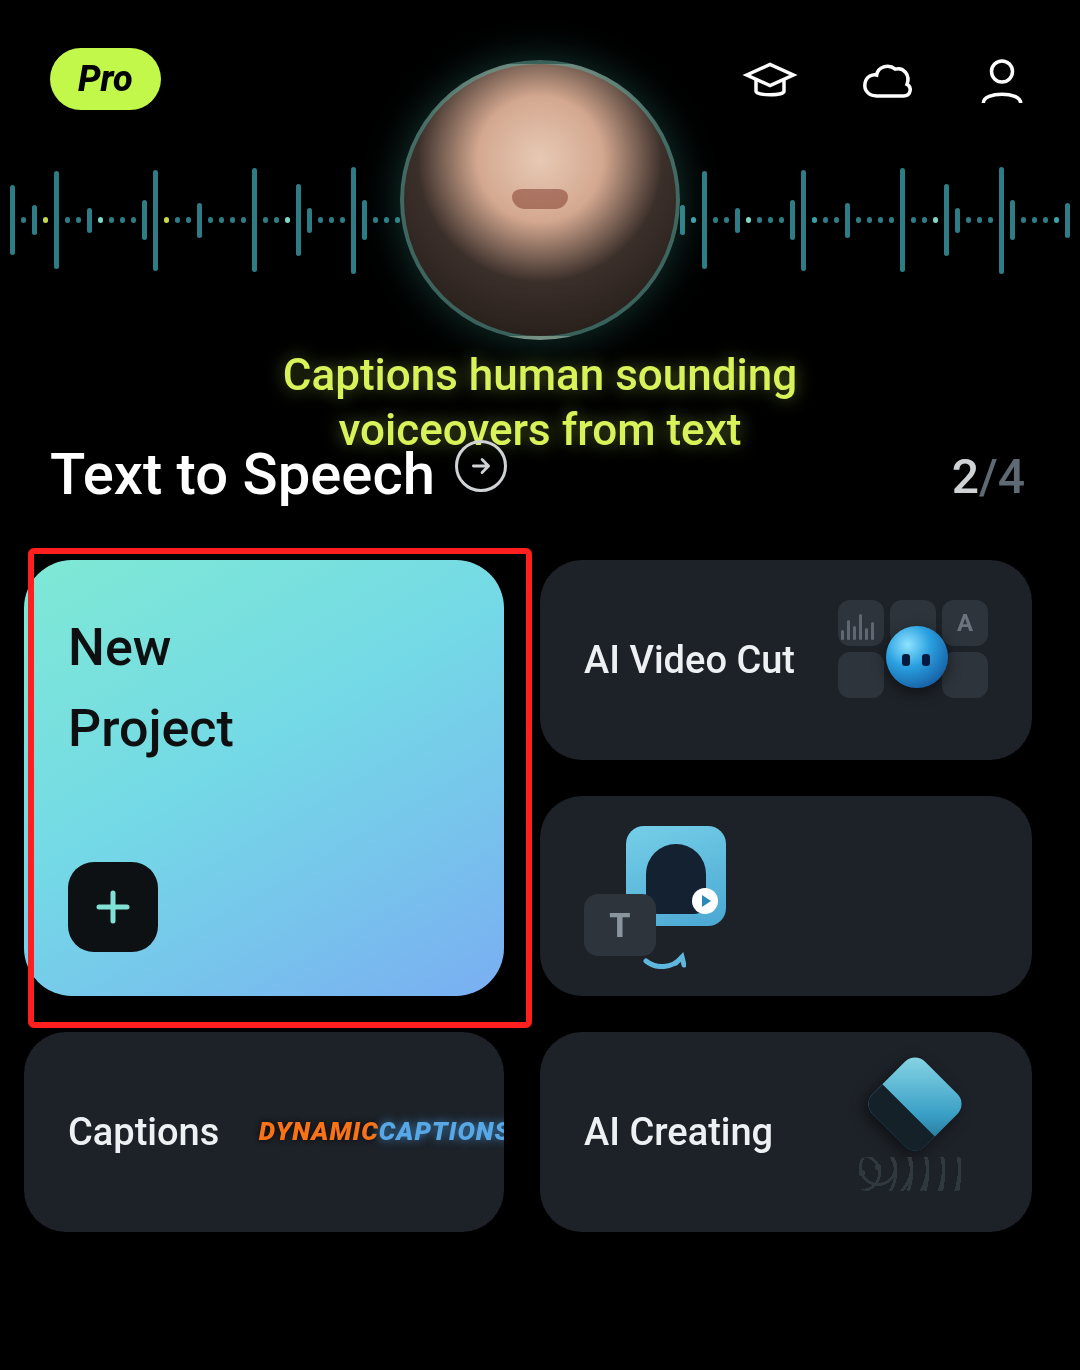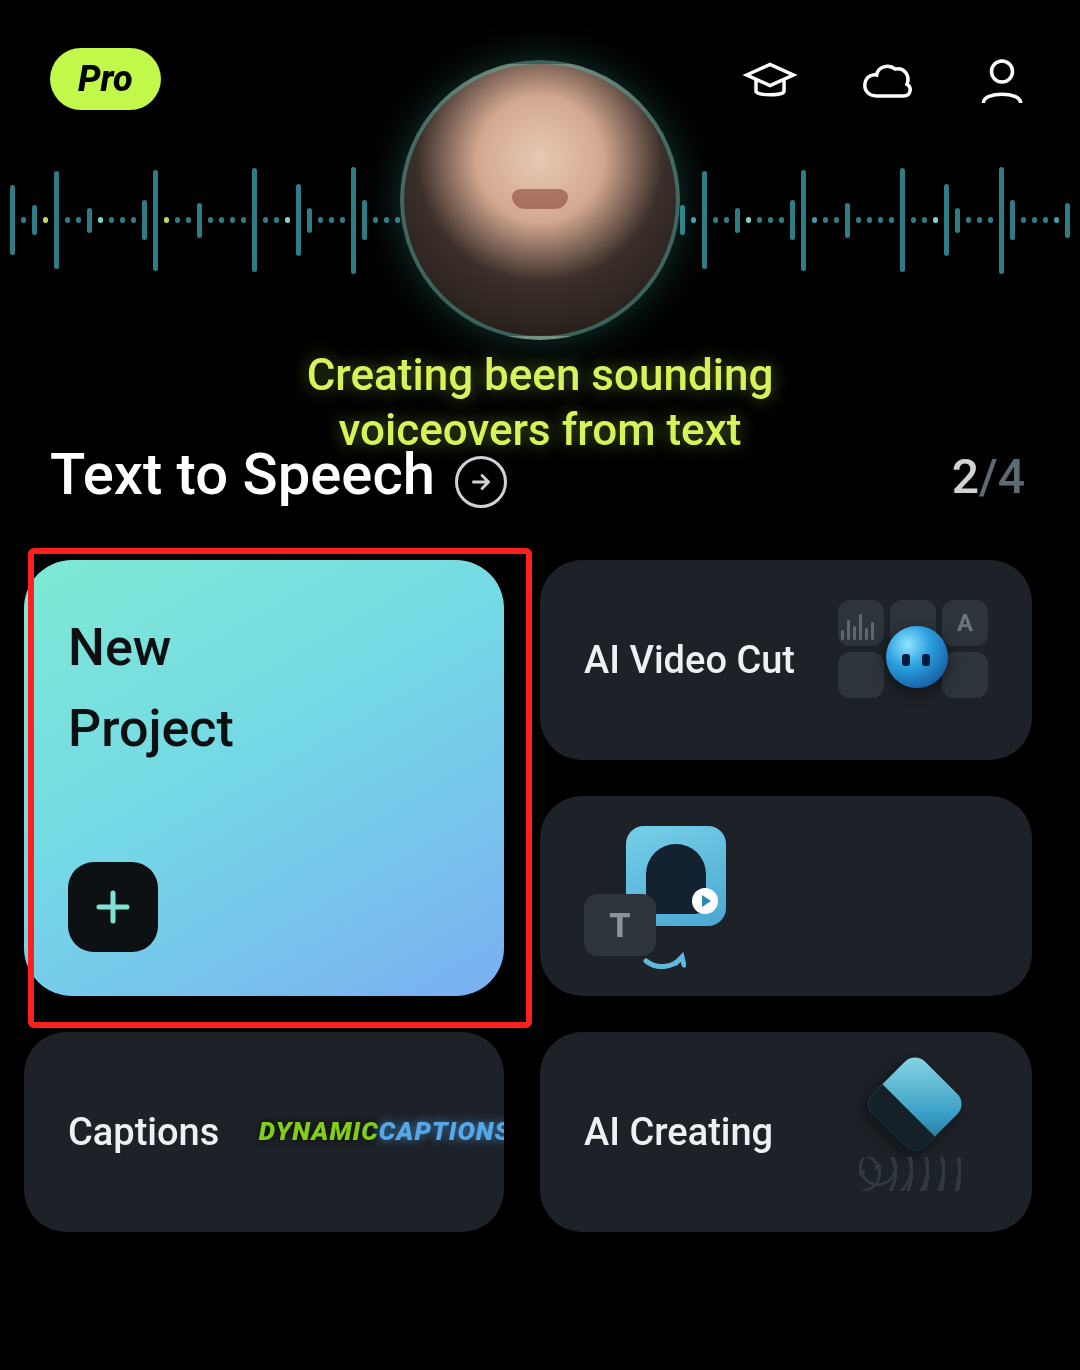--- a/index.html
+++ b/index.html
@@ -18,21 +18,21 @@
   .waveform .bar { width: 5px; border-radius: 3px; }
   .wf-left, .wf-right { display: flex; align-items: center; gap: 6px; flex: 1; }
   .wf-right { justify-content: flex-end; }
   .avatar-wrap { position: absolute; left: 50%; top: 60px; transform: translateX(-50%); width: 280px; height: 280px; border-radius: 50%; overflow: hidden; border: 4px solid rgba(90, 220, 210, 0.35); background: radial-gradient(circle at 50% 35%, #e7c9b4 0%, #d4a890 28%, #3b2f2a 55%, #1a1410 100%); box-shadow: 0 0 40px rgba(80, 220, 200, 0.25); }
   
   .avatar-wrap::after { content: ""; position: absolute; left: 50%; top: 46%; transform: translateX(-50%); width: 56px; height: 20px; background: #8a4a3a; border-radius: 14px 14px 18px 18px / 10px 10px 18px 18px; opacity: .6; }
   .tagline { position: absolute; left: 0; right: 0; top: 348px; text-align: center; color: #d9f25a; font-size: 44px; font-weight: 500; text-shadow: 0 0 18px rgba(200,240,90,0.45); line-height: 1.25; pointer-events: none; }
   .tagline .cursor { display: inline-block; width: 22px; border-bottom: 4px solid #bfe356; margin-left: 6px; }
   
   
-  .section-title { position: absolute; left: 50px; top: 440px; display: flex; align-items: flex-end; gap: 20px; }
+  .section-title { position: absolute; left: 50px; top: 440px; display: flex; align-items: flex-start; gap: 20px; }
   .section-title h2 { font-size: 58px; font-weight: 500; color: #fff; }
   .play-circle { width: 52px; height: 52px; border: 3px solid #cfd3d6; border-radius: 50%; display: flex; align-items: center; justify-content: center; }
   .play-circle svg { width: 26px; height: 26px; fill: #cfd3d6; }
   .page-indicator { position: absolute; right: 55px; top: 448px; font-size: 48px; color: #cfd3d6; font-weight: 500; }
   .page-indicator .total { color: #5e6a73; }
   
   
   .grid { position: absolute; left: 24px; right: 48px; top: 560px; display: grid; grid-template-columns: 480px 1fr; grid-template-rows: 200px 200px 200px; gap: 36px 36px; }
   .tile { background: #1d2228; border-radius: 42px; display: flex; align-items: center; padding: 0 44px; color: #eef1f3; font-size: 38px; font-weight: 500; position: relative; overflow: hidden; }
   .tile .label { flex: 1; }
@@ -64,21 +64,21 @@
   .ttv-thumb .card { position: absolute; right: 8px; top: 0; width: 100px; height: 100px; border-radius: 18px; background: linear-gradient(160deg, #76cfe8, #4aa7d2); overflow: hidden; }
   .ttv-thumb .card .fig { position: absolute; left: 20px; top: 18px; width: 60px; height: 70px; background: #132130; border-radius: 30px 30px 12px 12px; }
   .ttv-thumb .card .play { position: absolute; right: 8px; top: 62px; width: 26px; height: 26px; background: #fff; border-radius: 50%; display: flex; align-items: center; justify-content: center; }
   .ttv-thumb .card .play::after { content: ""; width: 0; height: 0; border-left: 9px solid #2a8ab7; border-top: 6px solid transparent; border-bottom: 6px solid transparent; margin-left: 2px; }
   .ttv-thumb .tbox { position: absolute; left: 0; bottom: 10px; width: 72px; height: 62px; background: #2d343b; border-radius: 14px; display: flex; align-items: center; justify-content: center; color: #8a949c; font-size: 34px; font-weight: 800; }
   .ttv-thumb .swap { position: absolute; left: 58px; bottom: 4px; width: 44px; height: 28px; }
   .ttv-thumb .swap svg { width: 44px; height: 28px; fill: none; stroke: #5fb7dd; stroke-width: 5; stroke-linecap: round; }
   
   
   .cap-thumb { width: 170px; text-align: center; font-weight: 900; font-style: italic; line-height: 1.05; letter-spacing: 1px; }
-  .cap-thumb .l1 { font-size: 26px; color: #84cc16; text-shadow: 0 0 6px rgba(0,0,0,.8); }
+  .cap-thumb .l1 { font-size: 26px; color: #f97316; text-shadow: 0 0 6px rgba(0,0,0,.8); }
   .cap-thumb .l2 { font-size: 26px; color: #58a8e6; text-shadow: 0 0 10px rgba(70,150,220,.8); }
   
   
   .rem-thumb { position: relative; width: 150px; height: 130px; }
   .rem-thumb .eraser { position: absolute; left: 40px; top: 0; width: 74px; height: 74px; transform: rotate(45deg); border-radius: 14px; background: linear-gradient(135deg, #8dd9e6 0%, #3a9fc6 60%, #1f637f 100%); box-shadow: 0 6px 14px rgba(0,0,0,.5); }
   .rem-thumb .eraser::after { content: ""; position: absolute; left: 0; top: 46px; width: 74px; height: 28px; background: #152129; border-radius: 0 0 14px 14px; }
   .rem-thumb .dots { position: absolute; left: 14px; bottom: 6px; width: 120px; height: 34px; border-radius: 16px; background: repeating-radial-gradient(circle at 10px 16px, #3a434b 0 3px, transparent 3px 16px), repeating-radial-gradient(circle at 26px 10px, #3a434b 0 3px, transparent 3px 16px); opacity: .7; }
   
 </style>
 </head>
@@ -186,21 +186,21 @@
         <div class="bar" style="height: 40px; background: rgb(46, 124, 134);"></div>
         <div class="bar" style="height: 6px; background: rgb(46, 124, 134);"></div>
         <div class="bar" style="height: 6px; background: rgb(46, 124, 134);"></div>
         <div class="bar" style="height: 6px; background: rgb(46, 124, 134);"></div>
         <div class="bar" style="height: 6px; background: rgb(58, 160, 170);"></div>
         <div class="bar" style="height: 35px; background: rgb(46, 124, 134);"></div>
       </div>
   </div>
   <div class="avatar-wrap"></div>
   <div class="tagline">
-    <div>Creating been sounding</div>
+    <div>Captions human sounding</div>
     <div>voiceovers from text</div>
   </div>
 </div>
 
 <div class="section-title">
   <h2>Text to Speech</h2>
   <div class="play-circle">
     <svg viewBox="0 0 24 24">
         <path d="M5 12 H17 M13 6 L19 12 L13 18" stroke="#cfd3d6" stroke-width="2.6" fill="none" stroke-linecap="round" stroke-linejoin="round"></path>
       </svg>

